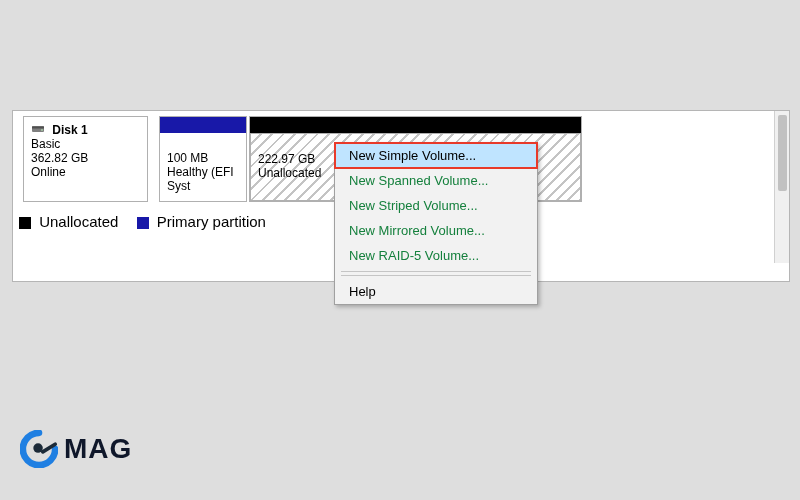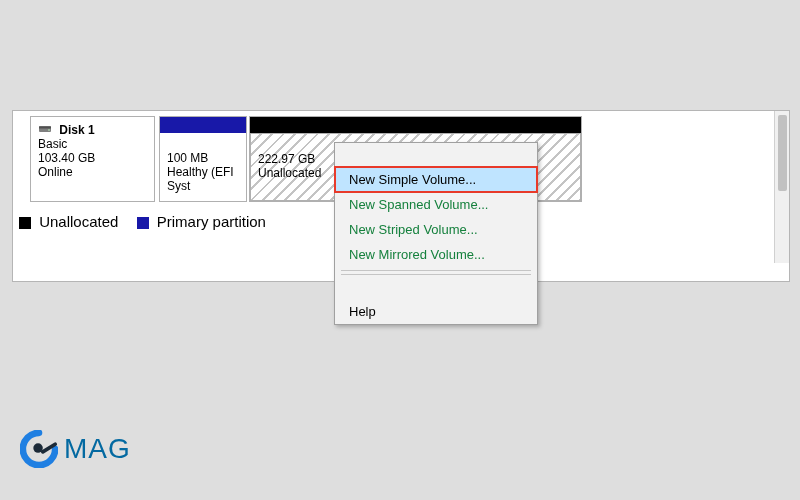--- a/index.html
+++ b/index.html
@@ -1,65 +1,65 @@
 <!DOCTYPE html>
 <html><head>
 <meta charset="utf-8">
 <style>
   html,body{margin:0;padding:0;background:#dedede;font-family:"Segoe UI",Tahoma,Arial,sans-serif;font-size:12px;color:#000;width:800px;height:500px;overflow:hidden;}
   .window{position:absolute;left:12px;top:110px;width:776px;height:155px;background:#fff;border:1px solid #b5b5b5;}
   .disk-row{position:absolute;left:0;top:0;width:773px;height:94px;}
-  .disk-info{position:absolute;left:17px;top:5px;width:125px;height:86px;border:1px solid #b0b0b0;background:#fff;box-sizing:border-box;padding:5px 7px;}
+  .disk-info{position:absolute;left:10px;top:5px;width:125px;height:86px;border:1px solid #b0b0b0;background:#fff;box-sizing:border-box;padding:5px 7px;}
   .disk-icon{display:inline-block;width:14px;height:14px;margin-right:4px;vertical-align:-2px;}
   .disk-icon svg{width:14px;height:14px;}
   .disk-name{font-weight:600;display:inline-block;}
   .parts{position:absolute;left:146px;top:5px;width:718px;height:86px;}
   .part{position:absolute;top:0;height:86px;box-sizing:border-box;background:#fff;border:1px solid #b0b0b0;}
   .part-header{height:16px;}
   .part-header.primary{background:#1818a8;}
   .part-header.selected{background:#000;}
   .hatch{width:100%;height:calc(100% - 16px);background:#fff repeating-linear-gradient(135deg,#fff 0 6px,#c4c4c4 6px 8px);border:1px solid #b0b0b0;box-sizing:border-box;}
   .part-body{padding:18px 7px 0 7px;}
   .legend{position:absolute;left:0;top:100px;width:772px;height:18px;padding:2px 6px;box-sizing:border-box;font-size:15px;}
   .legend-item{display:inline-block;margin-right:14px;}
   .swatch{display:inline-block;width:12px;height:12px;margin-right:4px;vertical-align:-2px;}
   .swatch.black{background:#000;}
   .swatch.blue{background:#1818a8;}
   .scrollbar{position:absolute;right:0;top:0;width:14px;height:152px;background:#f0f0f0;border-left:1px solid #d0d0d0;}
   .scroll-thumb{position:absolute;right:2px;top:4px;width:9px;height:76px;background:#c1c1c1;border-radius:2px;}
   
   .context-menu{position:absolute;left:334px;top:142px;width:202px;background:#f2f2f2;border:1px solid #a0a0a0;box-shadow:2px 2px 4px rgba(0,0,0,0.25);font-size:13px;}
   .menu-item{padding:5px 14px;cursor:default;}
-  .menu-item.enabled{color:#000;margin-top:24px;}
+  .menu-item.enabled{color:#000;}
   .menu-item.disabled{color:#15803d;}
   .menu-sep{height:1px;background:#c5c5c5;margin:3px 6px;}
   .menu-item.highlight{background:#bfe4ff;outline:2px solid #e83a2a;outline-offset:-1px;}
   
   .logo{position:absolute;left:20px;top:430px;display:flex;align-items:center;font-family:"Segoe UI",Arial,sans-serif;}
   .logo-mark{width:38px;height:38px;position:relative;}
-  .logo-text{font-size:28px;font-weight:400;color:#0369a1;margin-left:6px;letter-spacing:1px;}
+  .logo-text{font-size:28px;font-weight:700;color:#0f172a;margin-left:6px;letter-spacing:1px;}
   .bottombar{position:absolute;left:12px;top:264px;width:776px;height:17px;background:#fff;border:1px solid #b5b5b5;border-top:none;}
 </style>
 </head>
 <body>
 
 <div class="window">
 
   <div class="disk-row">
     <div class="disk-info">
       <span class="disk-icon">
         <svg viewBox="0 0 14 14">
             <rect x="1" y="4" width="12" height="6" rx="1" fill="#7f7f7f"></rect>
             <rect x="1" y="4.5" width="12" height="2" fill="#505050"></rect>
             <circle cx="11" cy="8" r="0.8" fill="#bfffbf"></circle>
           </svg>
       </span>
       <span class="disk-name">Disk 1</span><br>
       <span>Basic</span><br>
-      <span>103.40 GB</span><br>
+      <span>362.82 GB</span><br>
       <span>Online</span>
     </div>
 
     <div class="parts">
       <div class="part" style="left:0;width:88px;">
         <div class="part-header primary"></div>
         <div class="part-body">
           <div>100 MB</div>
           <div>Healthy (EFI Syst</div>
         </div>
@@ -93,20 +93,21 @@
     <div class="scroll-thumb"></div>
   </div>
 </div>
 <div class="bottombar"></div>
 
 <div class="context-menu">
   <div class="menu-item enabled highlight">New Simple Volume...</div>
   <div class="menu-item disabled">New Spanned Volume...</div>
   <div class="menu-item disabled">New Striped Volume...</div>
   <div class="menu-item disabled">New Mirrored Volume...</div>
+  <div class="menu-item disabled">New RAID-5 Volume...</div>
   <div class="menu-sep"></div>
   <div class="menu-sep"></div>
   <div class="menu-item enabled">Help</div>
 </div>
 
 <div class="logo">
   <div class="logo-mark">
     <svg viewBox="0 0 40 40">
       <path d="M20 3 A17 17 0 1 0 37 20" fill="none" stroke="#1f7fe2" stroke-width="7" stroke-linecap="round"></path>
       <circle cx="19" cy="19" r="5" fill="#1c2a38"></circle>

